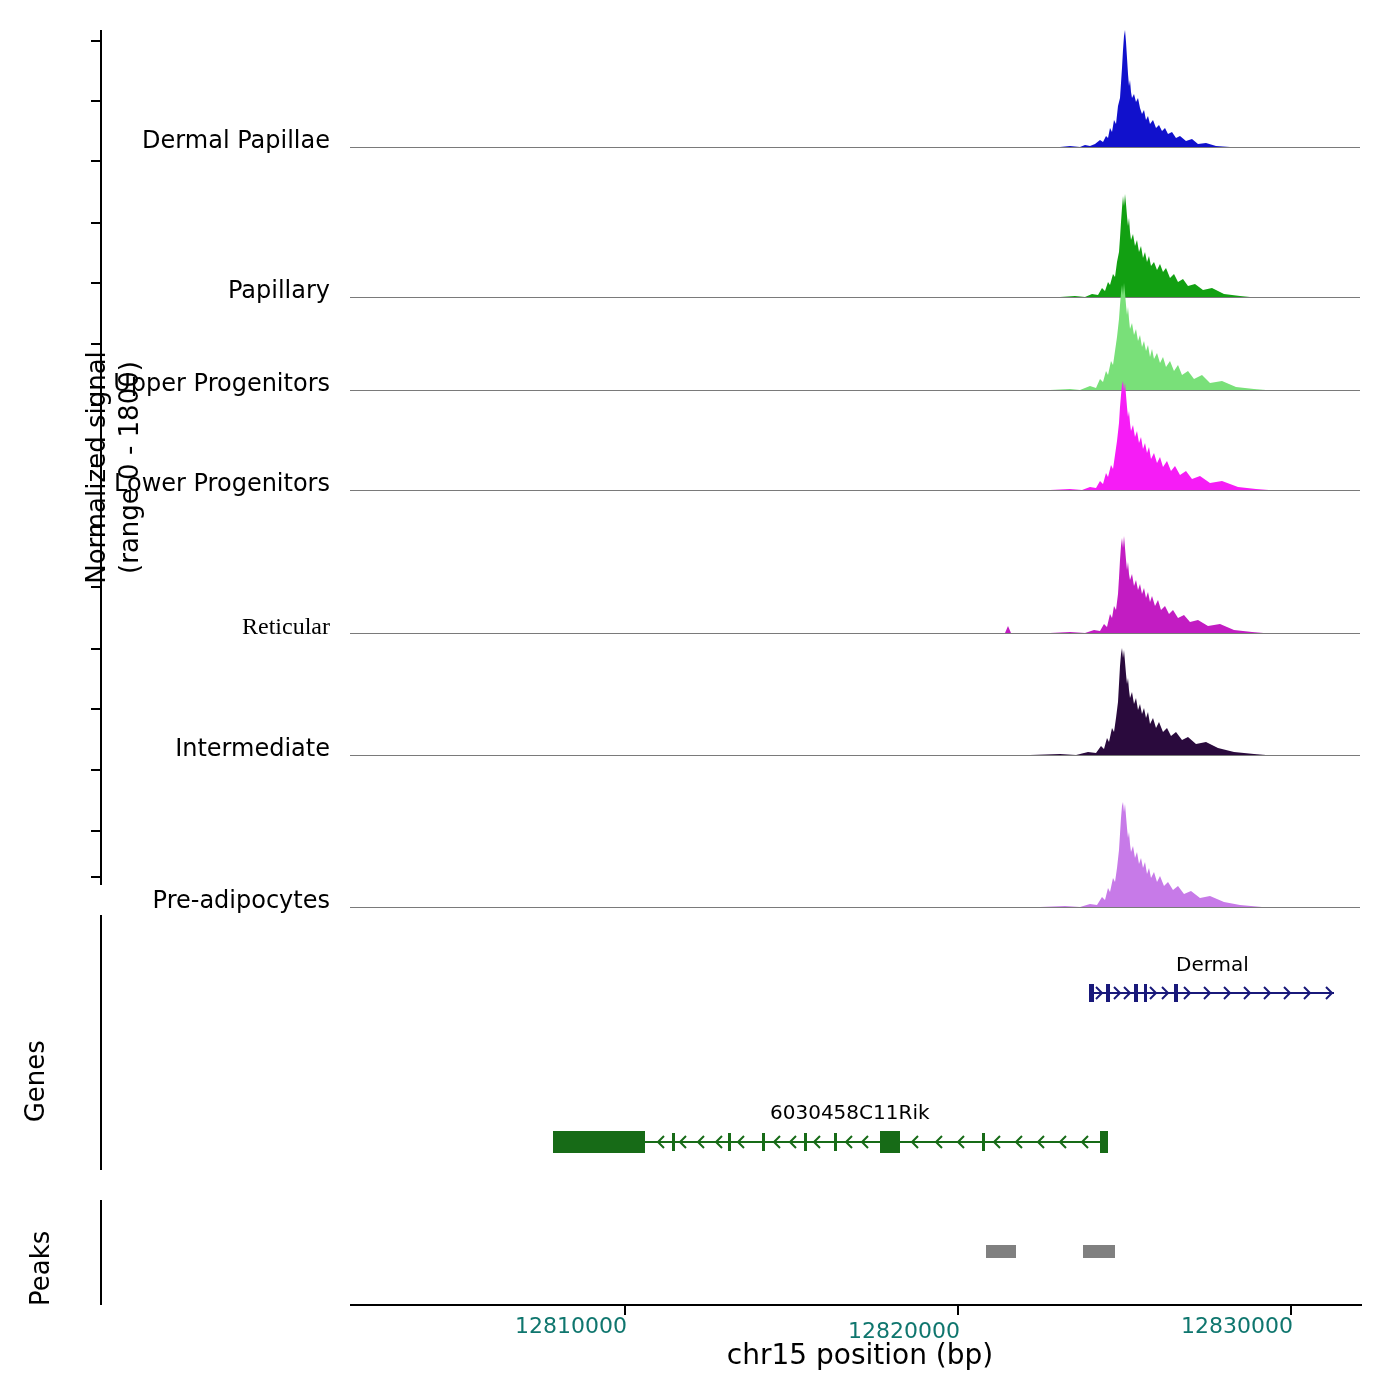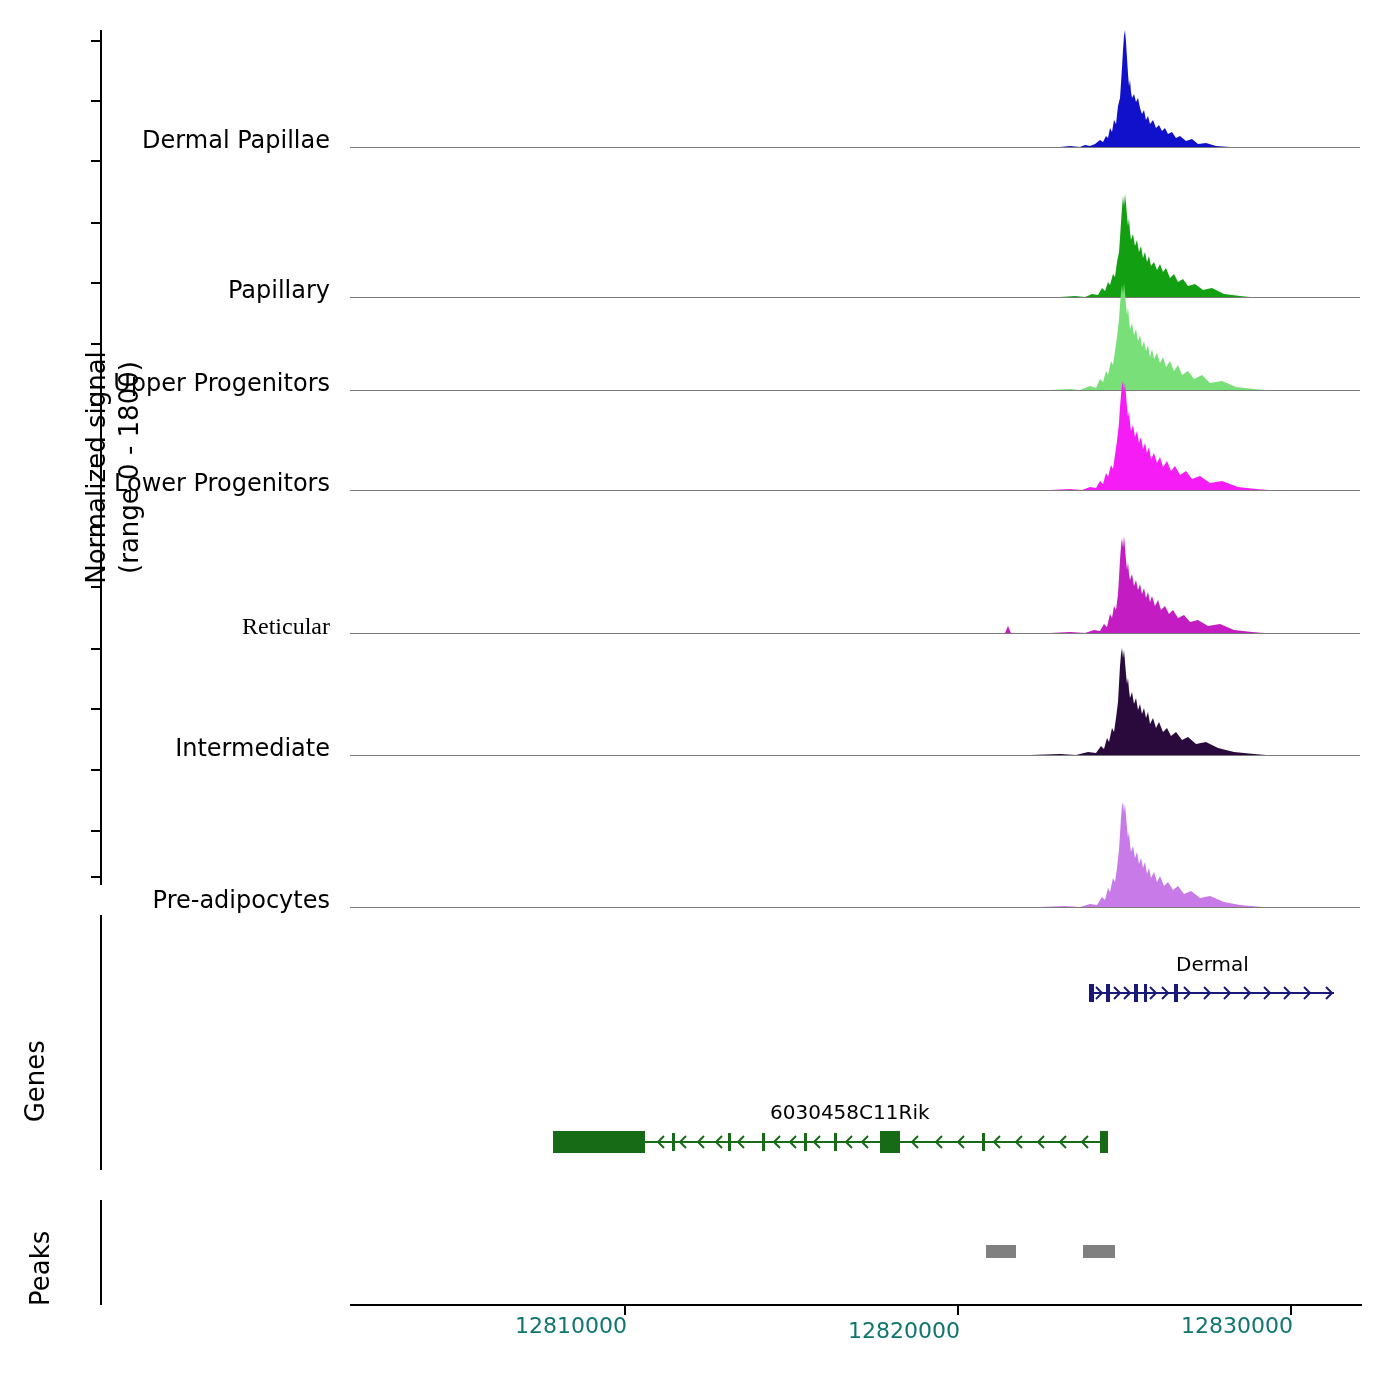--- a/index.html
+++ b/index.html
@@ -277,14 +277,15 @@
   <div class="peak" style="left:1083px; top:1245px; width:32px;"></div>
 
   <div class="xtick" style="left:624px; top:1306px;"></div>
   <div class="xtick" style="left:957px; top:1306px;"></div>
   <div class="xtick" style="left:1290px; top:1306px;"></div>
 
   <div class="xticklabel" style="left:515px; top:1313px;">12810000</div>
   <div class="xticklabel" style="left:848px; top:1318px;">12820000</div>
   <div class="xticklabel" style="left:1181px; top:1313px;">12830000</div>
 
+  <div class="xaxis-title">chr15 position (bp)</div>
 
 </div>
 
 </body></html>

